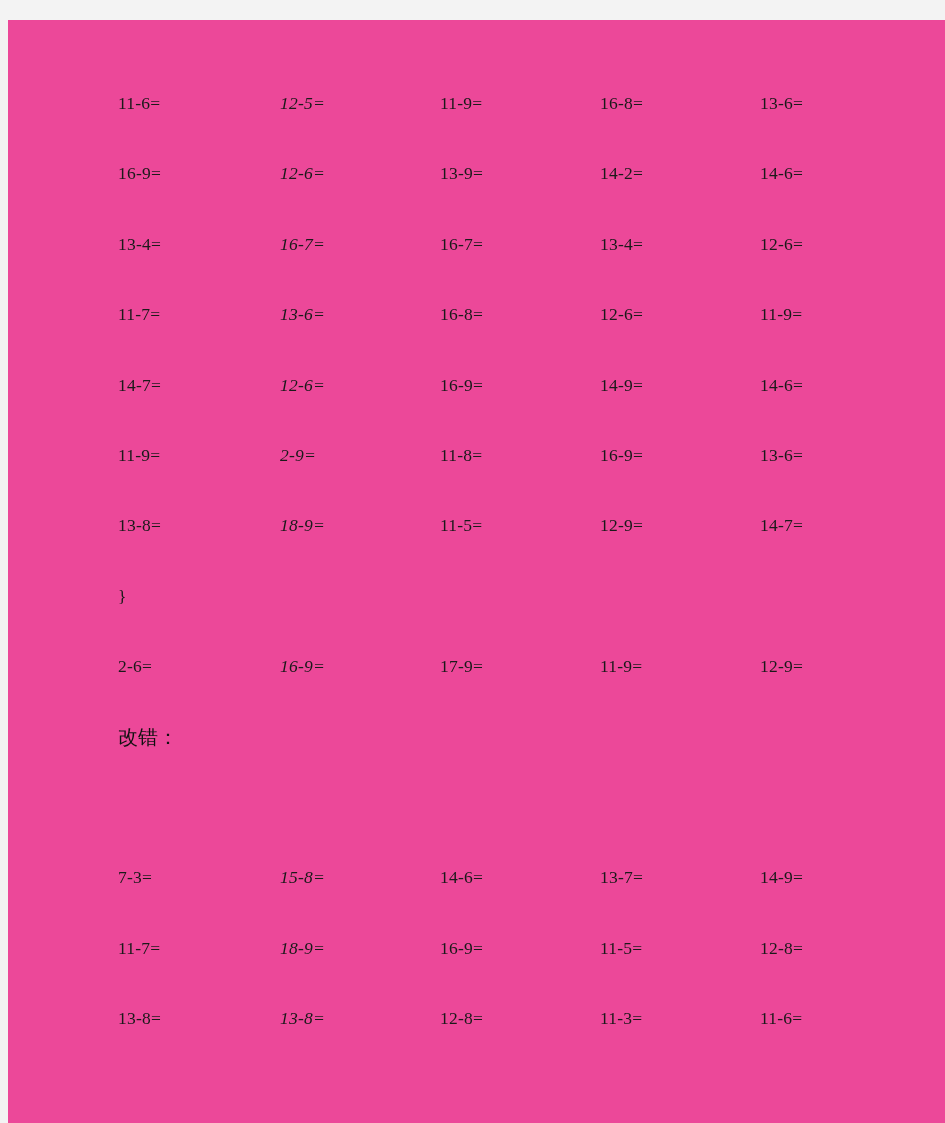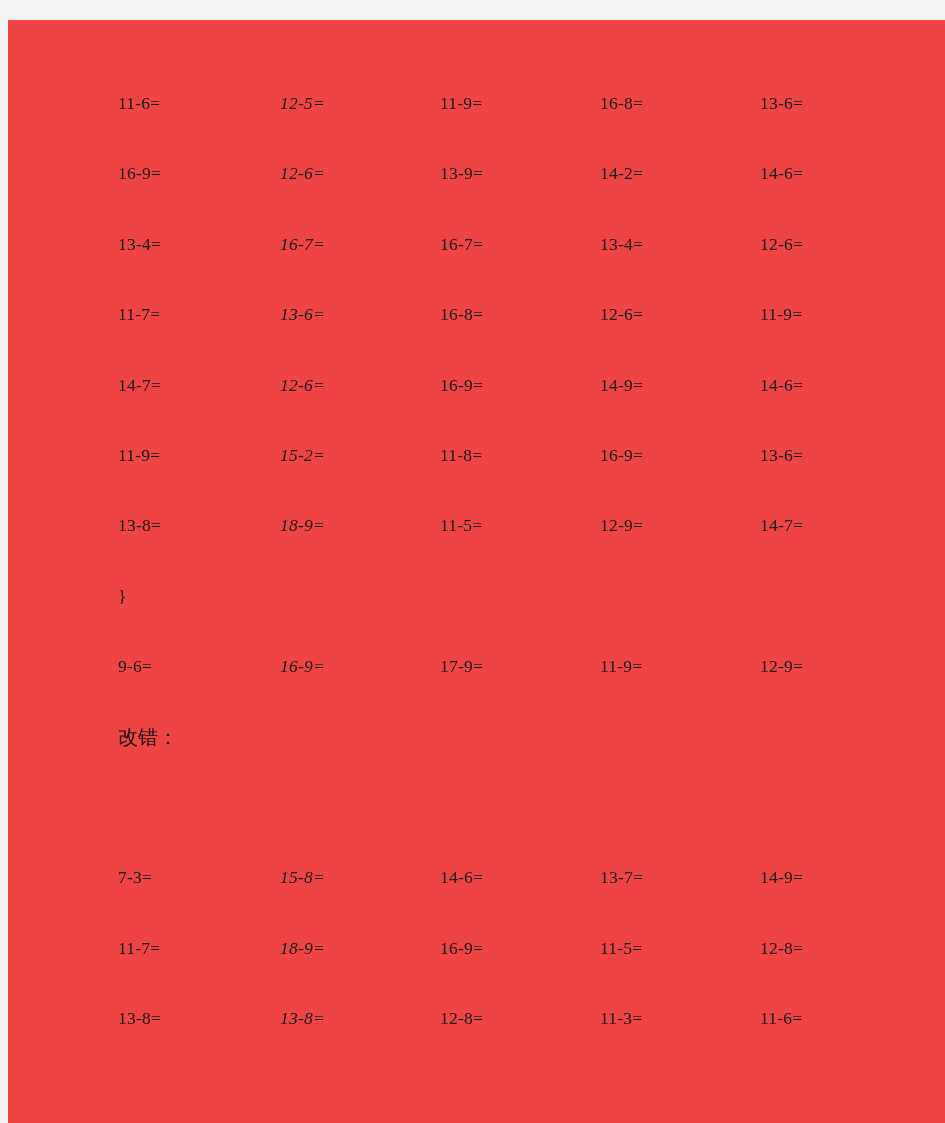--- a/index.html
+++ b/index.html
@@ -12,21 +12,21 @@
     background: #f3f3f3;
     font-family: "Liberation Serif", "DejaVu Serif", serif;
     overflow: hidden;
   }
   #page {
     position: absolute;
     left: 8px;
     top: 20px;
     width: 937px;
     height: 1103px;
-    background: #ef4444;
+    background: #ec4899;
     overflow: hidden;
   }
   .doc-body {
     position: relative;
     width: 937px;
     height: 1103px;
   }
   .prob-row {
     position: absolute;
     left: 0;
@@ -123,38 +123,38 @@
     <div class="prob-row" style="top:350px">
       <span class="cell c0">14-7=</span>
       <span class="cell c1">12-6=</span>
       <span class="cell c2">16-9=</span>
       <span class="cell c3">14-9=</span>
       <span class="cell c4">14-6=</span>
     </div>
 
     <div class="prob-row" style="top:420px">
       <span class="cell c0">11-9=</span>
-      <span class="cell c1">15-2=</span>
+      <span class="cell c1">2-9=</span>
       <span class="cell c2">11-8=</span>
       <span class="cell c3">16-9=</span>
       <span class="cell c4">13-6=</span>
     </div>
 
     <div class="prob-row" style="top:490px">
       <span class="cell c0">13-8=</span>
       <span class="cell c1">18-9=</span>
       <span class="cell c2">11-5=</span>
       <span class="cell c3">12-9=</span>
       <span class="cell c4">14-7=</span>
     </div>
 
     <div class="brace-line" style="top:561px">}</div>
 
     <div class="prob-row" style="top:631px">
-      <span class="cell c0">9-6=</span>
+      <span class="cell c0">2-6=</span>
       <span class="cell c1">16-9=</span>
       <span class="cell c2">17-9=</span>
       <span class="cell c3">11-9=</span>
       <span class="cell c4">12-9=</span>
     </div>
 
     <div class="cn-label" style="top:702px">改错：</div>
 
 
     <div class="prob-row" style="top:842px">

